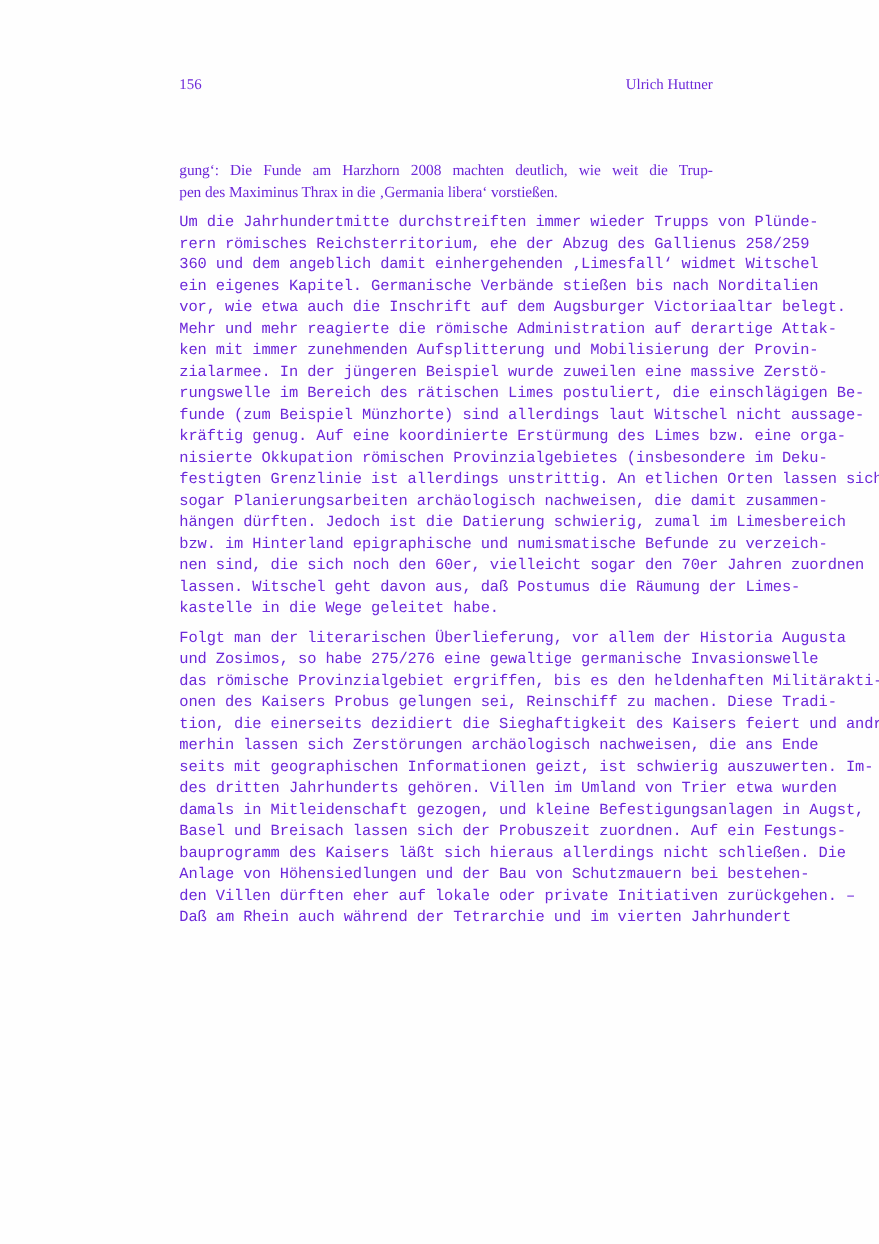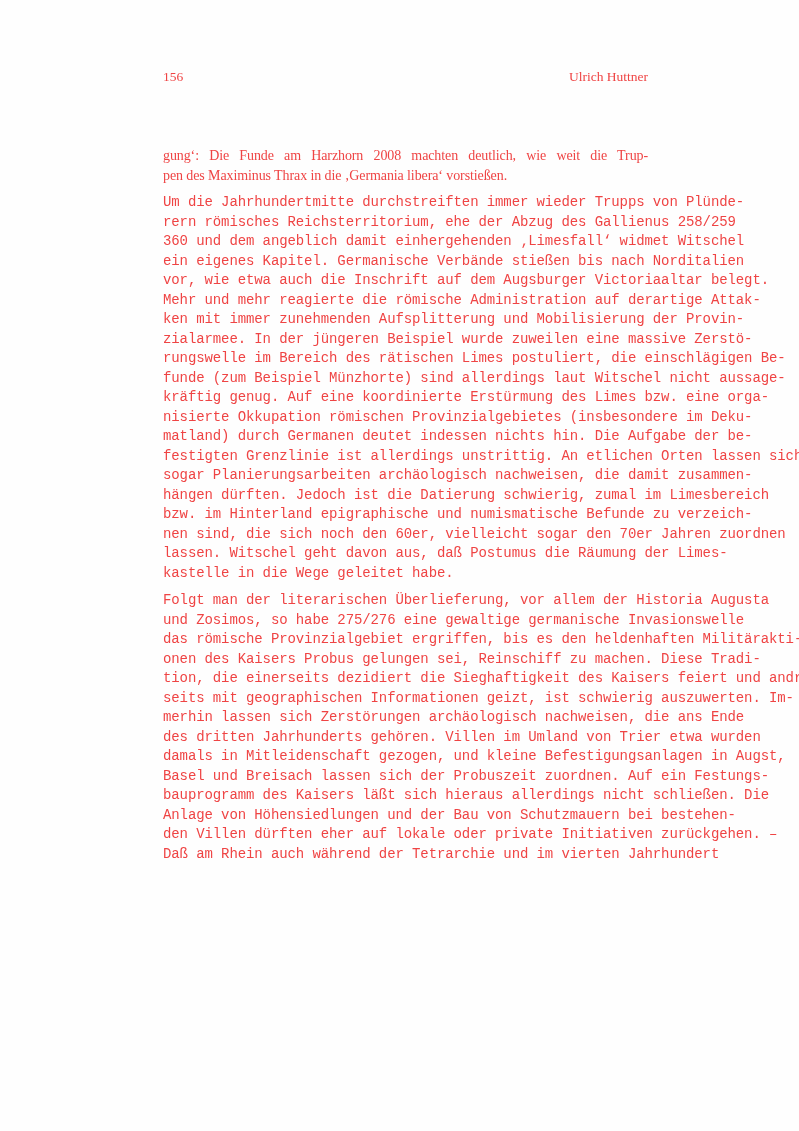--- a/index.html
+++ b/index.html
@@ -6,21 +6,21 @@
     margin: 0;
     padding: 0;
     background: #ffffff;
   }
   .page {
     position: relative;
     width: 799px;
     height: 1131px;
     background: #fefefe;
     font-family: "Liberation Serif", "DejaVu Serif", serif;
-    color: #ef4444;
+    color: #6d28d9;
     overflow: hidden;
   }
   .running-header {
     position: absolute;
     top: 68px;
     left: 163px;
     width: 485px;
     height: 18px;
     font-size: 13.5px;
     line-height: 18px;
@@ -74,37 +74,36 @@
         <div class="line">360 und dem angeblich damit einhergehenden ‚Limesfall‘ widmet Witschel</div>
         <div class="line">ein eigenes Kapitel. Germanische Verbände stießen bis nach Norditalien</div>
         <div class="line">vor, wie etwa auch die Inschrift auf dem Augsburger Victoriaaltar belegt.</div>
         <div class="line">Mehr und mehr reagierte die römische Administration auf derartige Attak-</div>
         <div class="line">ken mit immer zunehmenden Aufsplitterung und Mobilisierung der Provin-</div>
         <div class="line">zialarmee. In der jüngeren Beispiel wurde zuweilen eine massive Zerstö-</div>
         <div class="line">rungswelle im Bereich des rätischen Limes postuliert, die einschlägigen Be-</div>
         <div class="line">funde (zum Beispiel Münzhorte) sind allerdings laut Witschel nicht aussage-</div>
         <div class="line">kräftig genug. Auf eine koordinierte Erstürmung des Limes bzw. eine orga-</div>
         <div class="line">nisierte Okkupation römischen Provinzialgebietes (insbesondere im Deku-</div>
-        <div class="line">matland) durch Germanen deutet indessen nichts hin. Die Aufgabe der be-</div>
         <div class="line">festigten Grenzlinie ist allerdings unstrittig. An etlichen Orten lassen sich</div>
         <div class="line">sogar Planierungsarbeiten archäologisch nachweisen, die damit zusammen-</div>
         <div class="line">hängen dürften. Jedoch ist die Datierung schwierig, zumal im Limesbereich</div>
         <div class="line">bzw. im Hinterland epigraphische und numismatische Befunde zu verzeich-</div>
         <div class="line">nen sind, die sich noch den 60er, vielleicht sogar den 70er Jahren zuordnen</div>
         <div class="line">lassen. Witschel geht davon aus, daß Postumus die Räumung der Limes-</div>
         <div class="line last">kastelle in die Wege geleitet habe.</div>
       </div>
       <div class="para">
         <div class="line">Folgt man der literarischen Überlieferung, vor allem der Historia Augusta</div>
         <div class="line">und Zosimos, so habe 275/276 eine gewaltige germanische Invasionswelle</div>
         <div class="line">das römische Provinzialgebiet ergriffen, bis es den heldenhaften Militärakti-</div>
         <div class="line">onen des Kaisers Probus gelungen sei, Reinschiff zu machen. Diese Tradi-</div>
         <div class="line">tion, die einerseits dezidiert die Sieghaftigkeit des Kaisers feiert und andrer-</div>
+        <div class="line">merhin lassen sich Zerstörungen archäologisch nachweisen, die ans Ende</div>
         <div class="line">seits mit geographischen Informationen geizt, ist schwierig auszuwerten. Im-</div>
-        <div class="line">merhin lassen sich Zerstörungen archäologisch nachweisen, die ans Ende</div>
         <div class="line">des dritten Jahrhunderts gehören. Villen im Umland von Trier etwa wurden</div>
         <div class="line">damals in Mitleidenschaft gezogen, und kleine Befestigungsanlagen in Augst,</div>
         <div class="line">Basel und Breisach lassen sich der Probuszeit zuordnen. Auf ein Festungs-</div>
         <div class="line">bauprogramm des Kaisers läßt sich hieraus allerdings nicht schließen. Die</div>
         <div class="line">Anlage von Höhensiedlungen und der Bau von Schutzmauern bei bestehen-</div>
         <div class="line">den Villen dürften eher auf lokale oder private Initiativen zurückgehen. –</div>
         <div class="line">Daß am Rhein auch während der Tetrarchie und im vierten Jahrhundert</div>
       </div>
     </div>
 </div>

